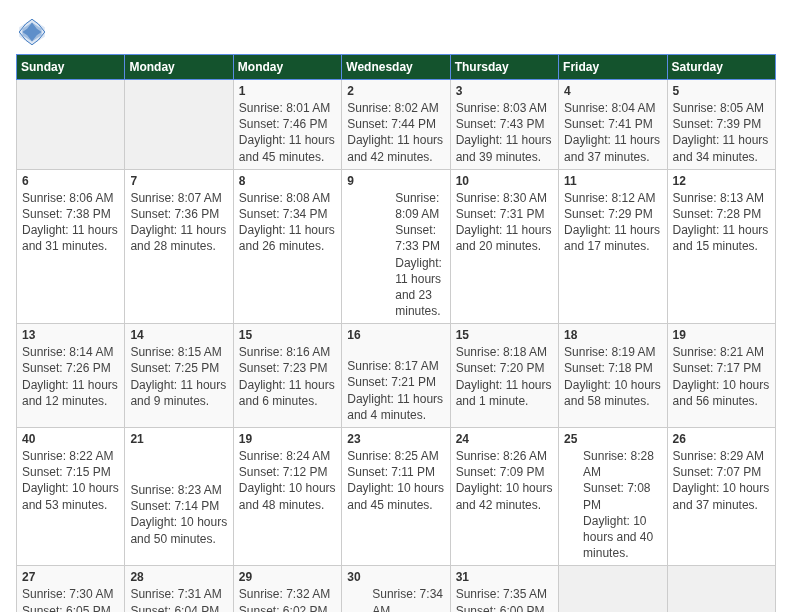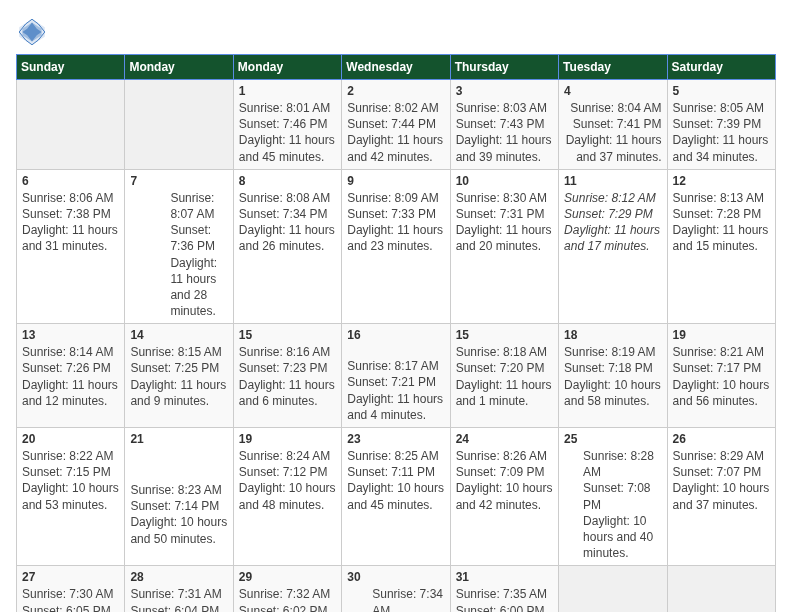--- a/index.html
+++ b/index.html
@@ -124,21 +124,21 @@
   </div>
 
   <table class="calendar">
     <thead>
       <tr>
       <th>Sunday</th>
           <th>Monday</th>
           <th>Monday</th>
           <th>Wednesday</th>
           <th>Thursday</th>
-          <th>Tuesday</th>
+          <th>Friday</th>
           <th>Saturday</th>
         </tr>
     </thead>
     <tbody id="calendar-body">
     <tr>
           <td class="empty-cell"></td>
           <td class="empty-cell"></td>
           <td>
             <span class="day-num">1</span>
             <div class="day-info" style="white-space: pre-line;">Sunrise: 8:01 AM
@@ -152,65 +152,65 @@
 Daylight: 11 hours and 42 minutes.</div>
           </td>
           <td>
             <span class="day-num">3</span>
             <div class="day-info" style="white-space: pre-line;">Sunrise: 8:03 AM
 Sunset: 7:43 PM
 Daylight: 11 hours and 39 minutes.</div>
           </td>
           <td>
             <span class="day-num">4</span>
-            <div class="day-info" style="white-space: pre-line; text-align: right;">Sunrise: 8:04 AM
+            <div class="day-info" style="white-space: pre-line;">Sunrise: 8:04 AM
 Sunset: 7:41 PM
 Daylight: 11 hours and 37 minutes.</div>
           </td>
           <td>
             <span class="day-num">5</span>
             <div class="day-info" style="white-space: pre-line;">Sunrise: 8:05 AM
 Sunset: 7:39 PM
 Daylight: 11 hours and 34 minutes.</div>
           </td>
         </tr>
         <tr>
           <td>
             <span class="day-num">6</span>
             <div class="day-info" style="white-space: pre-line;">Sunrise: 8:06 AM
 Sunset: 7:38 PM
 Daylight: 11 hours and 31 minutes.</div>
           </td>
           <td>
             <span class="day-num">7</span>
-            <div class="day-info" style="white-space: pre-line; margin-left: 40px;">Sunrise: 8:07 AM
+            <div class="day-info" style="white-space: pre-line;">Sunrise: 8:07 AM
 Sunset: 7:36 PM
 Daylight: 11 hours and 28 minutes.</div>
           </td>
           <td>
             <span class="day-num">8</span>
             <div class="day-info" style="white-space: pre-line;">Sunrise: 8:08 AM
 Sunset: 7:34 PM
 Daylight: 11 hours and 26 minutes.</div>
           </td>
           <td>
             <span class="day-num">9</span>
-            <div class="day-info" style="white-space: pre-line;">Sunrise: 8:09 AM
+            <div class="day-info" style="white-space: pre-line; margin-left: 48px;">Sunrise: 8:09 AM
 Sunset: 7:33 PM
 Daylight: 11 hours and 23 minutes.</div>
           </td>
           <td>
             <span class="day-num">10</span>
             <div class="day-info" style="white-space: pre-line;">Sunrise: 8:30 AM
 Sunset: 7:31 PM
 Daylight: 11 hours and 20 minutes.</div>
           </td>
           <td>
             <span class="day-num">11</span>
-            <div class="day-info" style="white-space: pre-line; font-style: italic;">Sunrise: 8:12 AM
+            <div class="day-info" style="white-space: pre-line;">Sunrise: 8:12 AM
 Sunset: 7:29 PM
 Daylight: 11 hours and 17 minutes.</div>
           </td>
           <td>
             <span class="day-num">12</span>
             <div class="day-info" style="white-space: pre-line;">Sunrise: 8:13 AM
 Sunset: 7:28 PM
 Daylight: 11 hours and 15 minutes.</div>
           </td>
         </tr>
@@ -253,21 +253,21 @@
           </td>
           <td>
             <span class="day-num">19</span>
             <div class="day-info" style="white-space: pre-line;">Sunrise: 8:21 AM
 Sunset: 7:17 PM
 Daylight: 10 hours and 56 minutes.</div>
           </td>
         </tr>
         <tr>
           <td>
-            <span class="day-num">20</span>
+            <span class="day-num">40</span>
             <div class="day-info" style="white-space: pre-line;">Sunrise: 8:22 AM
 Sunset: 7:15 PM
 Daylight: 10 hours and 53 minutes.</div>
           </td>
           <td>
             <span class="day-num">21</span>
             <div class="day-info" style="white-space: pre-line; margin-top: 36px;">Sunrise: 8:23 AM
 Sunset: 7:14 PM
 Daylight: 10 hours and 50 minutes.</div>
           </td>

